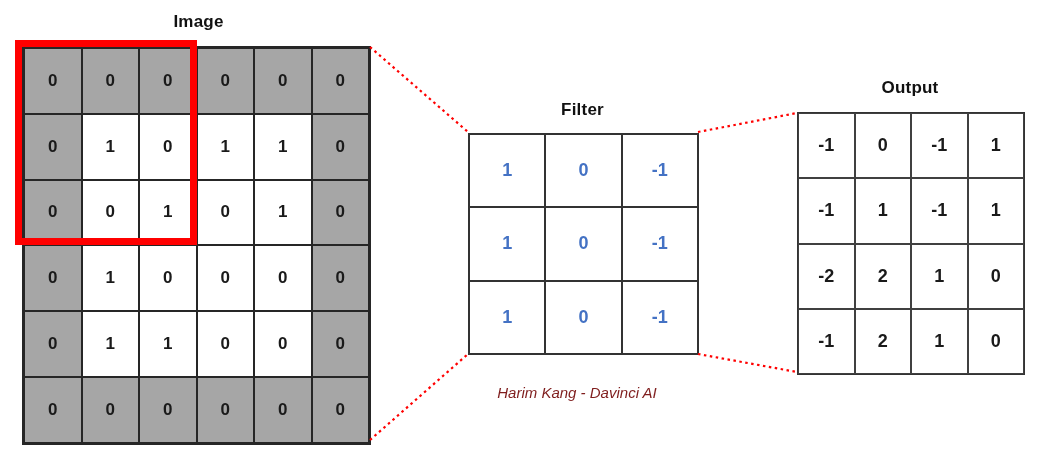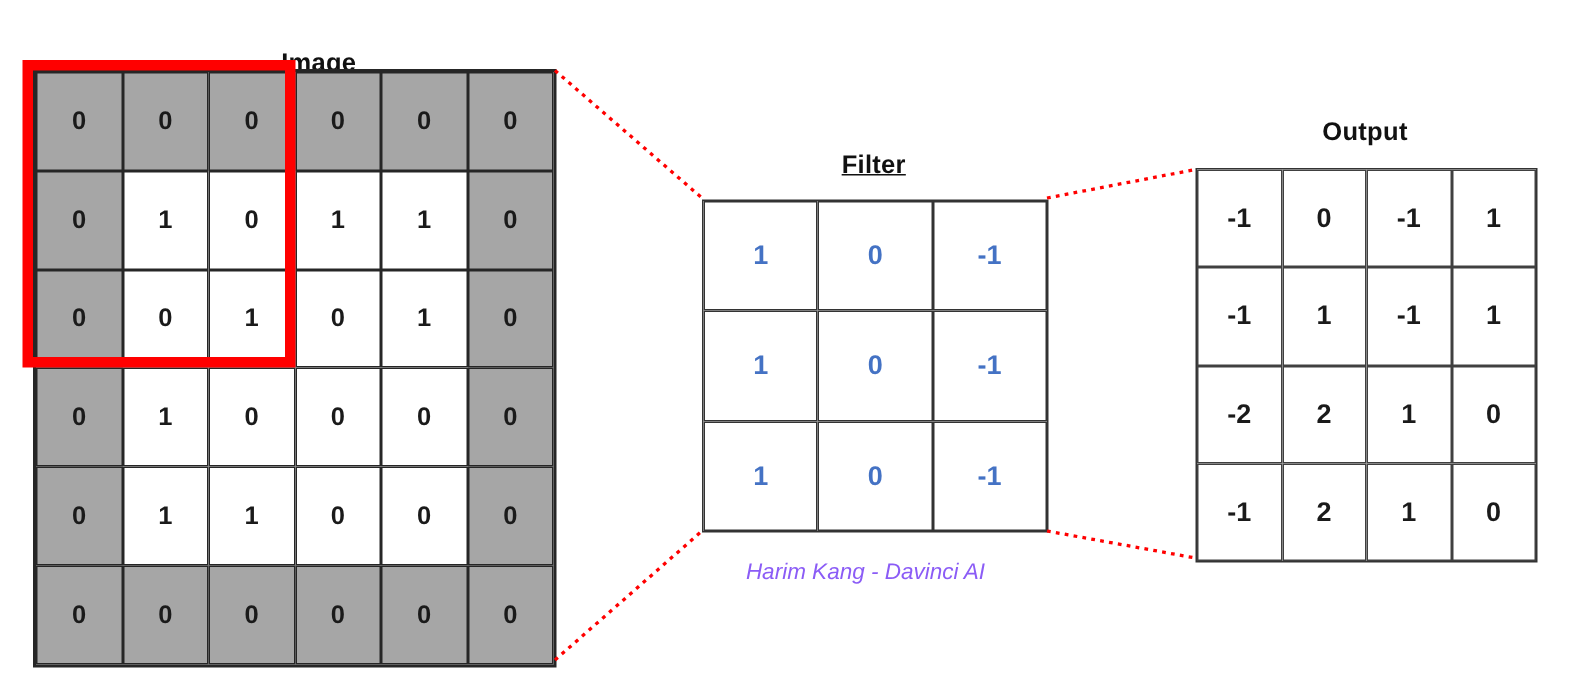--- a/index.html
+++ b/index.html
@@ -90,30 +90,30 @@
     left: 0;
     top: 0;
     width: 1057px;
     height: 464px;
     pointer-events: none;
     z-index: 4;
   }
   .attribution {
     position: absolute;
     left: 427px;
-    top: 372px;
+    top: 383px;
     width: 300px;
     text-align: center;
     font-style: italic;
     font-size: 15px;
     line-height: 20px;
-    color: #8b5cf6;
-  }
-  #image-title  { left: 40px;  top: 12px; width: 345px; margin-top: 20px; }
-  #filter-title { left: 468px; top: 100px; width: 229px; text-decoration: underline; }
+    color: #7f1d1d;
+  }
+  #image-title  { left: 26px;  top: 12px; width: 345px; }
+  #filter-title { left: 468px; top: 100px; width: 229px; }
   #output-title { left: 797px; top: 78px;  width: 226px; }
 </style>
 </head>
 <body>
 
 <div class="stage">
 
   <div class="panel-title" id="image-title">Image</div>
 
   <div class="grid" id="image-grid">

